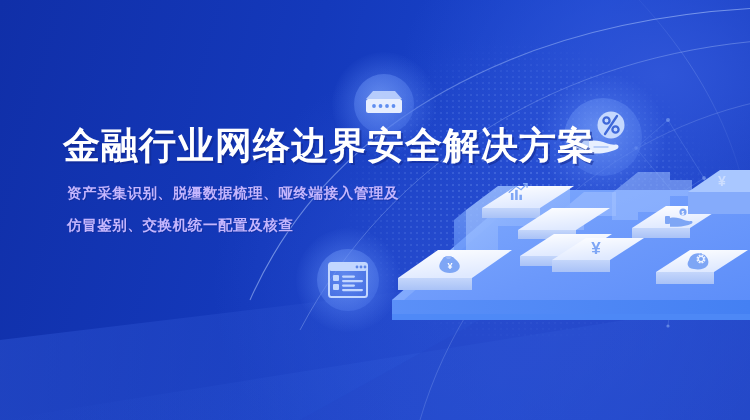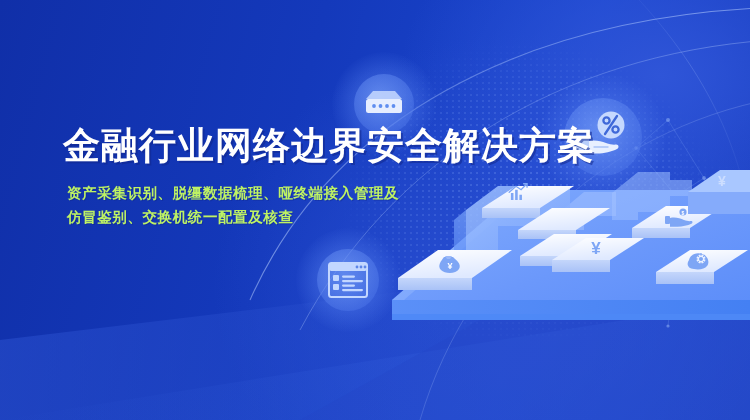--- a/index.html
+++ b/index.html
@@ -98,21 +98,21 @@
     color: #ffffff;
     letter-spacing: 1px;
     white-space: nowrap;
     text-shadow: 2px 2px 0 rgba(16,38,140,0.55);
   }
   .subtitle {
     margin: 14px 0 0 4px;
     font-size: 14.5px;
     line-height: 22px;
     font-weight: bold;
-    color: #bef264;
+    color: #c4b5fd;
     letter-spacing: .6px;
     white-space: nowrap;
     text-shadow: 1px 1px 0 rgba(16,38,140,0.45);
   }
 
   
   .iso { position: absolute; left: 370px; top: 168px; z-index: 4; }
 </style>
 </head>
 <body>
@@ -344,16 +344,16 @@
     <g>
       <path d="M318 24 L350 2 L380 2 L380 24 Z" fill="#a9c7ff"></path>
       <path d="M318 24 L380 24 L380 46 L318 46 Z" fill="#85abfb"></path>
       <text x="352" y="18" font-family="'Liberation Sans',sans-serif" font-size="14" fill="#cddeff" text-anchor="middle" font-weight="bold">¥</text>
     </g>
   </svg>
 
   <div class="text-block">
     <h1 class="title">金融行业网络边界安全解决方案</h1>
     <p class="subtitle">资产采集识别、脱缰数据梳理、哑终端接入管理及</p>
-    <p class="subtitle" style="margin-top:2px">仿冒鉴别、交换机统一配置及核查</p>
+    <p class="subtitle" style="margin-top:10px">仿冒鉴别、交换机统一配置及核查</p>
   </div>
 
 </div>
 
 </body></html>

